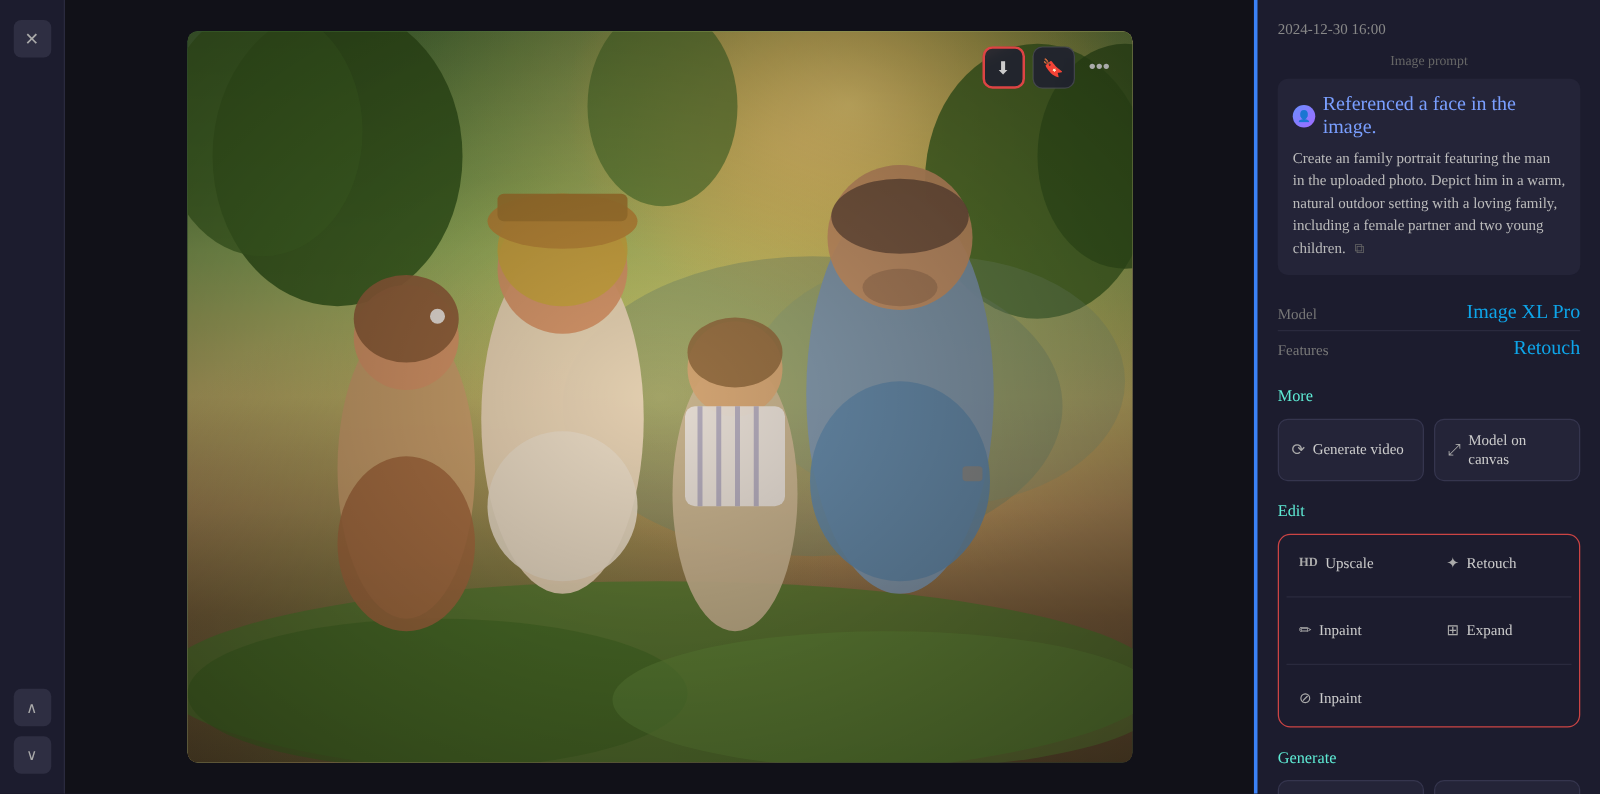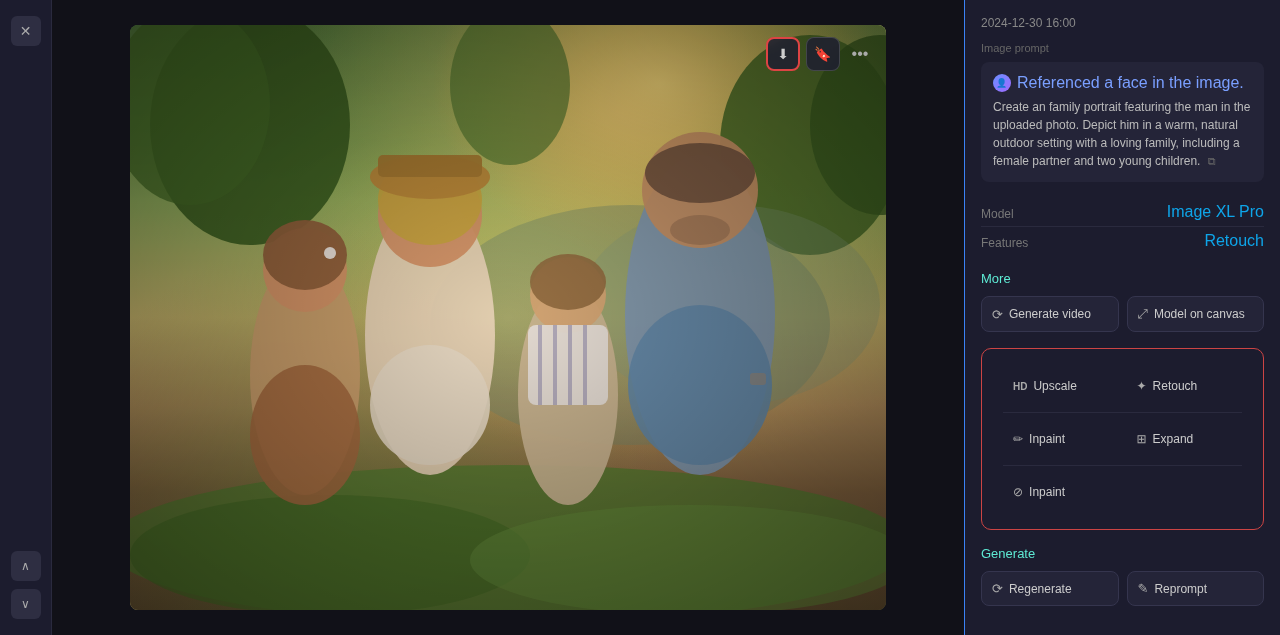--- a/index.html
+++ b/index.html
@@ -127,40 +127,42 @@
       display: flex;
       align-items: center;
       justify-content: center;
       cursor: pointer;
       color: #aaa;
       font-size: 16px;
     }
 
     
     .right-panel {
-      width: 316px;
+      width: 277px;
       height: 635px;
       background: #1c1c2e;
-      border-left: 1px solid #3b82f6;
+      border-left: 3px solid #3b82f6;
       padding: 16px;
       overflow-y: auto;
       flex-shrink: 0;
+      font-family: Liberation Serif, serif;
     }
 
     .timestamp {
       font-size: 12px;
       color: #888;
       margin-bottom: 12px;
     }
 
     .section-label {
       font-size: 11px;
       color: #666;
       margin-bottom: 8px;
       text-transform: none;
+      text-align: center;
     }
 
     .prompt-box {
       background: #242438;
       border-radius: 8px;
       padding: 12px;
       margin-bottom: 16px;
     }
 
     .prompt-header {
@@ -251,21 +253,21 @@
       cursor: pointer;
       color: #ccc;
       font-size: 12px;
       transition: background 0.15s;
     }
     .action-btn .btn-icon { font-size: 13px; color: #aaa; }
 
     .edit-section-box {
       border: 1.5px solid #c44;
       border-radius: 10px;
-      padding: 21px;
+      padding: 6px;
       margin-bottom: 16px;
     }
 
     .edit-grid {
       display: grid;
       grid-template-columns: 1fr 1fr;
       gap: 8px;
     }
 
     .edit-btn {
@@ -449,20 +451,21 @@
     <div class="action-btn">
       <span class="btn-icon">⟳</span>
       <span>Generate video</span>
     </div>
     <div class="action-btn">
       <span class="btn-icon">⤢</span>
       <span>Model on canvas</span>
     </div>
   </div>
 
+  <div class="section-title">Edit</div>
 
   <div class="edit-section-box">
     <div class="edit-grid">
       <div class="edit-btn">
         <span class="btn-icon" style="font-size:10px;font-weight:bold;color:#aaa;">HD</span>
         <span>Upscale</span>
       </div>
       <div class="edit-btn">
         <span class="btn-icon">✦</span>
         <span>Retouch</span>

